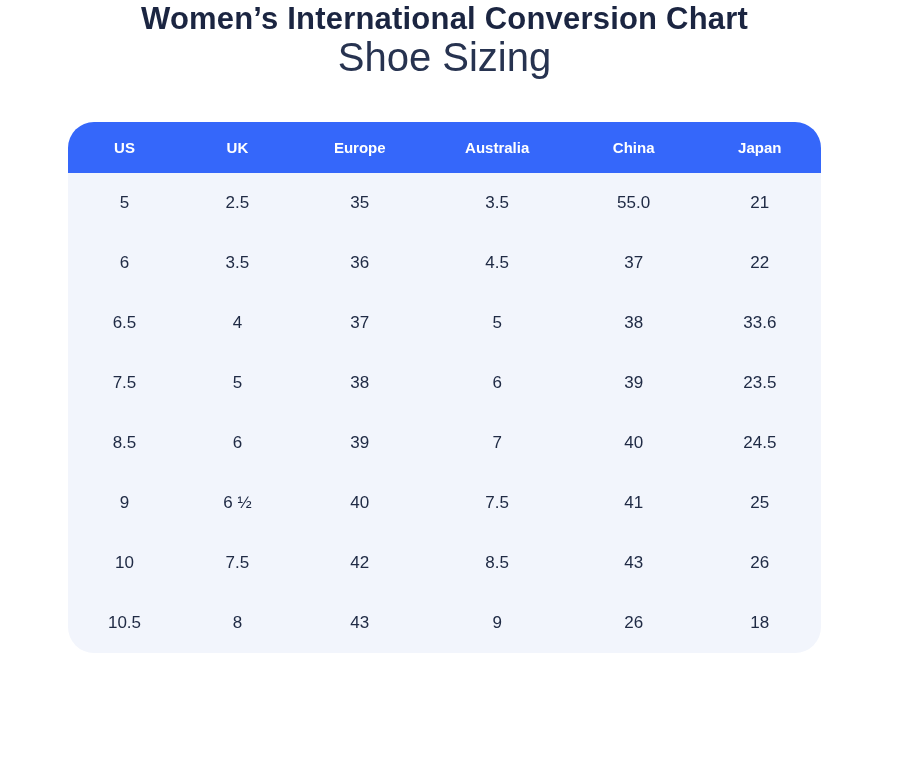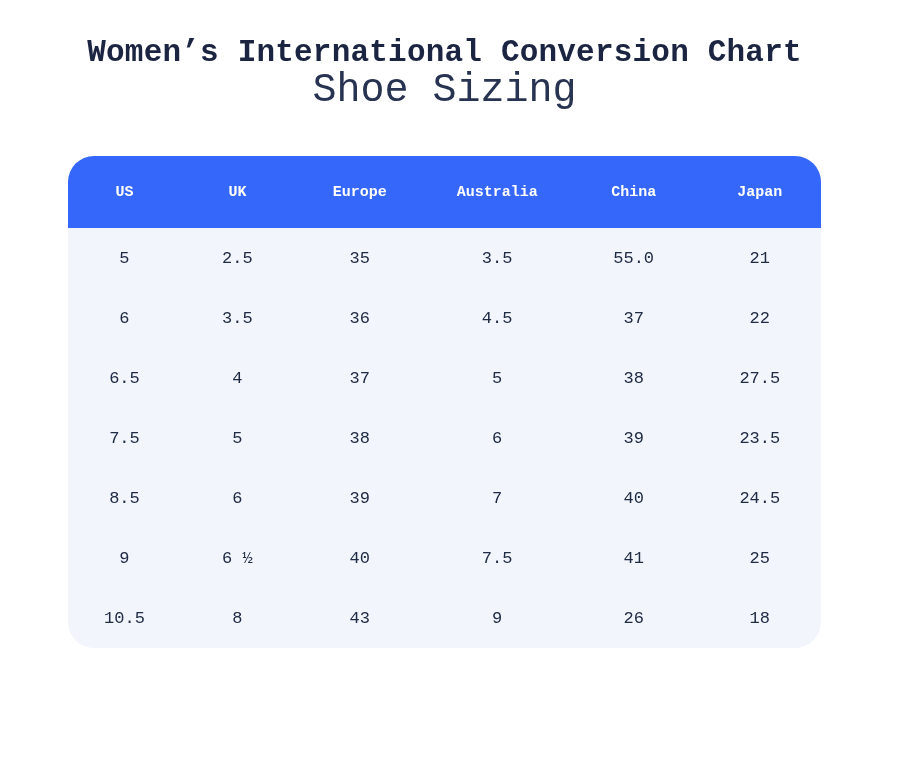--- a/index.html
+++ b/index.html
@@ -5,22 +5,20 @@
   * { margin: 0; padding: 0; box-sizing: border-box; }
   html, body {
     width: 915px; height: 777px;
     background: #ffffff;
     font-family: "Liberation Sans", "DejaVu Sans", sans-serif;
     overflow: hidden;
   }
   .content {
     margin-left: 68px;
     width: 753px;
-    padding-top: 34px;
-    font-family: Liberation Mono, monospace;
   }
   .titles { text-align: center; }
   .page-title {
     font-size: 31px;
     font-weight: 700;
     line-height: 38px;
     color: var(--title_text, #1B2541);
     letter-spacing: 0.2px;
   }
   .page-subtitle {
@@ -38,21 +36,21 @@
     width: 100%;
     border-collapse: separate;
     border-spacing: 0;
     table-layout: fixed;
   }
   table.conversion thead th {
     background: var(--header_bg, #3567FA);
     color: var(--header_text, #FFFFFF);
     font-size: 15px;
     font-weight: 700;
-    height: 72px;
+    height: 51px;
     text-align: center;
     vertical-align: middle;
   }
   table.conversion tbody td {
     background: var(--body_bg, #F2F5FC);
     color: var(--body_text, #202B45);
     font-size: 17px;
     font-weight: 400;
     height: 60px;
     text-align: center;
@@ -104,21 +102,21 @@
             <td>4.5</td>
             <td>37</td>
             <td>22</td>
           </tr>
           <tr>
             <td>6.5</td>
             <td>4</td>
             <td>37</td>
             <td>5</td>
             <td>38</td>
-            <td>27.5</td>
+            <td>33.6</td>
           </tr>
           <tr>
             <td>7.5</td>
             <td>5</td>
             <td>38</td>
             <td>6</td>
             <td>39</td>
             <td>23.5</td>
           </tr>
           <tr>
@@ -131,20 +129,28 @@
           </tr>
           <tr>
             <td>9</td>
             <td>6 ½</td>
             <td>40</td>
             <td>7.5</td>
             <td>41</td>
             <td>25</td>
           </tr>
           <tr>
+            <td>10</td>
+            <td>7.5</td>
+            <td>42</td>
+            <td>8.5</td>
+            <td>43</td>
+            <td>26</td>
+          </tr>
+          <tr>
             <td>10.5</td>
             <td>8</td>
             <td>43</td>
             <td>9</td>
             <td>26</td>
             <td>18</td>
           </tr>
         </tbody>
     </table>
   </div>

